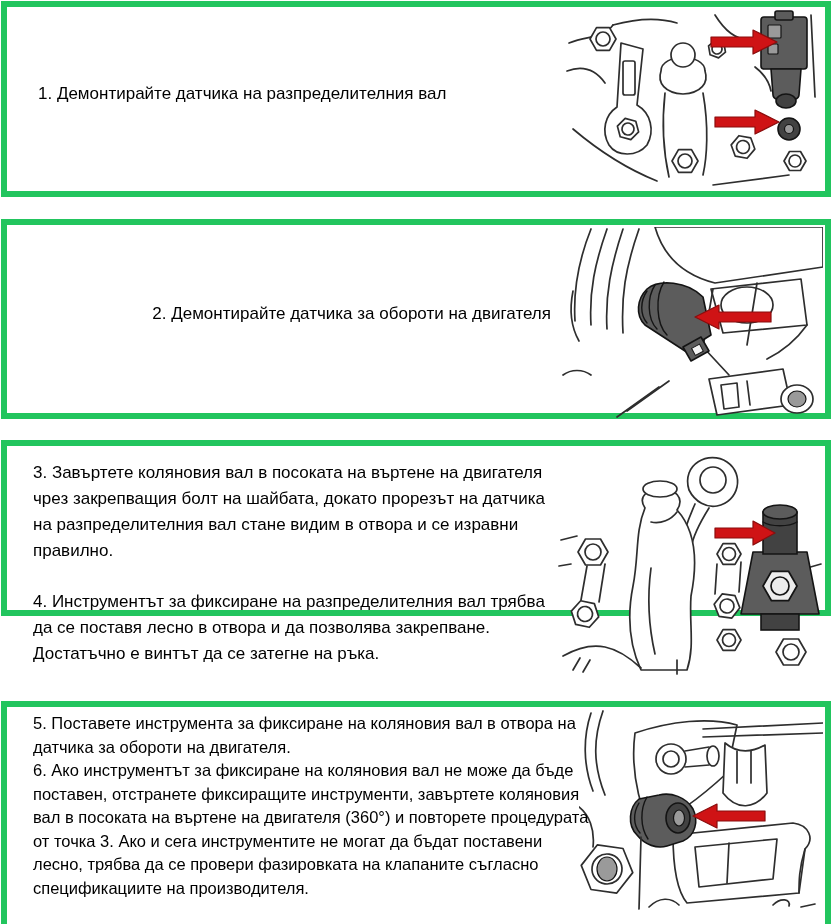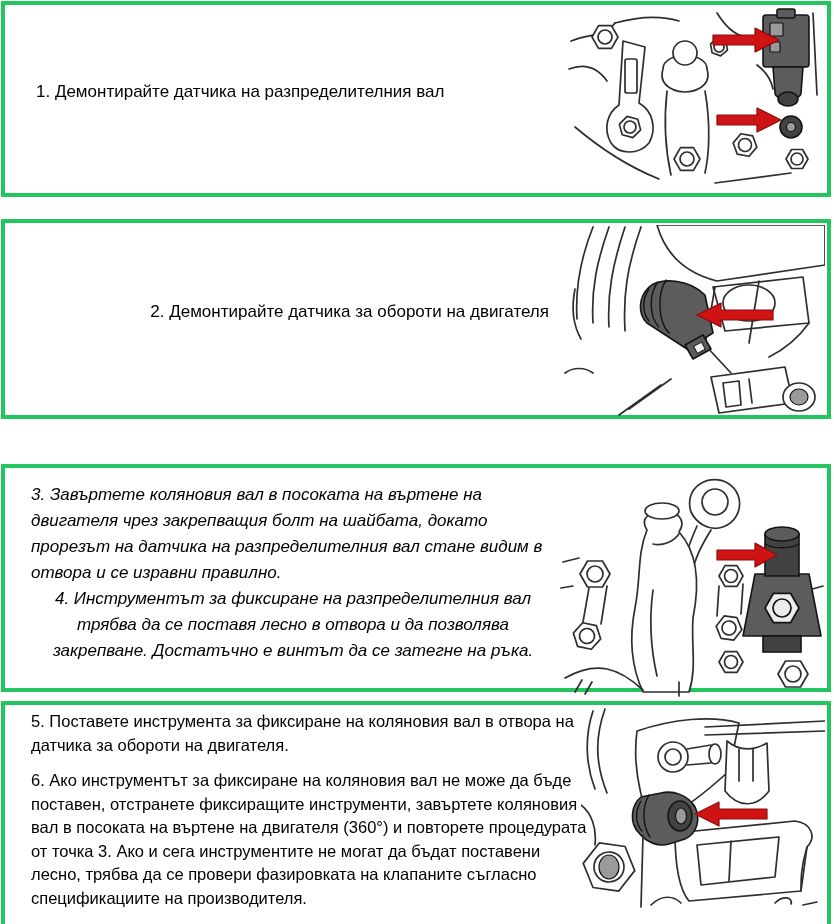--- a/index.html
+++ b/index.html
@@ -2,36 +2,36 @@
 <html><head>
 <meta charset="utf-8">
 <style>
   html,body{margin:0;padding:0;}
   body{
     width:834px;height:924px;position:relative;background:#ffffff;
     font-family:"Liberation Sans", sans-serif;color:#000;overflow:hidden;
   }
   .panel{
     position:absolute;left:1px;width:830px;box-sizing:border-box;
-    border:4px solid #22c55e;background:#fff;
+    border:6px solid #22c55e;background:#fff;
   }
   .p1{top:1px;height:196px;}
   .p2{top:219px;height:200px;text-align:right;}
-  .p3{top:464px;height:228px;font-style:italic;}
+  .p3{top:440px;height:176px;}
   .p4{top:701px;height:261px;}
   .text{
     position:absolute;z-index:2;font-size:17px;line-height:26px;color:#000;
   }
   .text p{margin:0;}
   .p1 .text{left:31px;top:74px;width:505px;}
   .p2 .text{left:24px;top:76px;width:520px;}
   .p3 .text{left:26px;top:14px;width:524px;}
-  .p3 .text p + p{text-align:center;}
+  .p3 .text p + p{margin-top:25px;}
   .p4 .text{left:26px;top:5px;width:562px;font-size:16.5px;line-height:23.5px;}
-  .p4 .text p + p{margin-top:12px;}
+  .p4 .text p + p{margin-top:0;}
   .illus{position:absolute;top:2px;right:2px;z-index:1;}
   .illus svg{display:block;}
   
   .la{fill:none;stroke:#2e2e2e;stroke-width:1.7;stroke-linecap:round;stroke-linejoin:round;}
   .laf{fill:#ffffff;stroke:#2e2e2e;stroke-width:1.7;stroke-linejoin:round;}
   .bolt polygon,.bolt circle{fill:#ffffff;stroke:#2e2e2e;stroke-width:1.7;stroke-linejoin:round;}
   .boltl polygon,.boltl circle{fill:#ececec;stroke:#141414;stroke-width:1.7;stroke-linejoin:round;}
   .dk1{fill:#5c5c5c;stroke:#141414;stroke-width:1.6;stroke-linejoin:round;}
   .dk2{fill:#9a9a9a;stroke:#141414;stroke-width:1.2;}
   .dk3{fill:#424242;stroke:#141414;stroke-width:1.6;}

